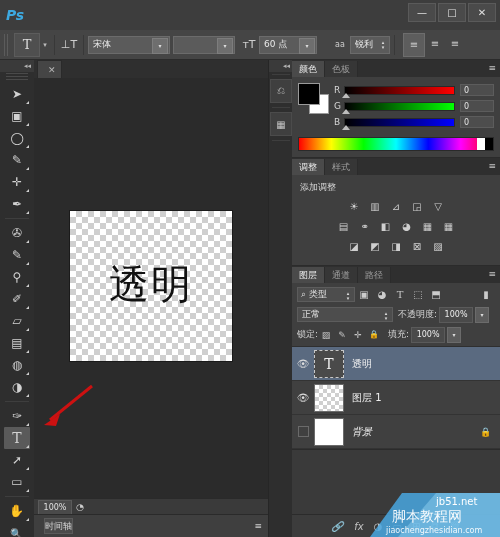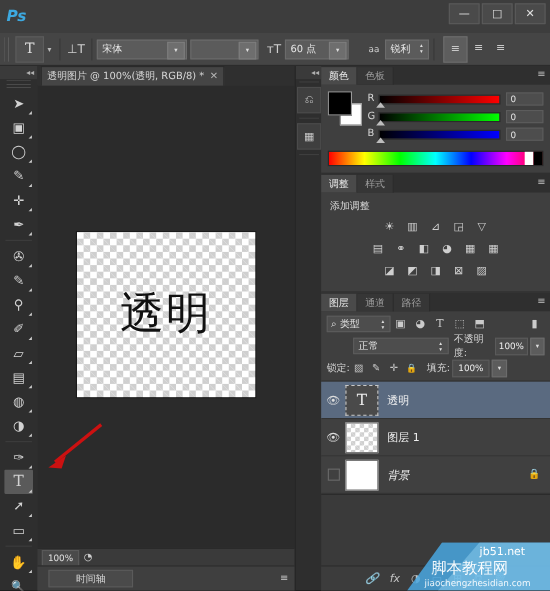--- a/index.html
+++ b/index.html
@@ -85,21 +85,21 @@
                font-family:"DejaVu Serif","Liberation Serif",serif;
                font-size:40px;color:#111;letter-spacing:2px;}
   .statusbar{position:absolute;left:0;bottom:22px;width:234px;height:16px;background:#3a3a3a;
              display:flex;align-items:center;border-top:1px solid #2a2a2a;}
   .zoombox{width:32px;height:13px;background:#4a4a4a;border:1px solid #5a5a5a;margin-left:4px;
            font-size:8px;color:#e0e0e0;display:flex;align-items:center;justify-content:center;}
   .st-ico{width:16px;height:14px;display:flex;align-items:center;justify-content:center;font-size:9px;color:#cfcfcf;}
   .timeline{position:absolute;left:0;bottom:0;width:234px;height:22px;background:#3f3f3f;
             border-top:1px solid #2a2a2a;display:flex;align-items:center;}
   .tl-tab{height:14px;background:#4a4a4a;border:1px solid #5a5a5a;display:flex;align-items:center;
-          padding:0 24px;margin-left:10px;font-size:9px;color:#d5d5d5;}
+          padding:0 0;margin-left:10px;font-size:9px;color:#d5d5d5;}
   .tl-menu{margin-left:auto;margin-right:6px;font-size:9px;color:#cfcfcf;}
 
   
   .dockrail{position:absolute;left:268px;top:60px;width:24px;height:477px;background:#2e2e2e;
             border-left:1px solid #262626;}
   .rail-head{height:12px;background:#3a3a3a;display:flex;align-items:center;justify-content:flex-end;
              padding-right:3px;font-size:7px;color:#b0b0b0;}
   .rail-btn{width:20px;height:22px;margin:4px auto;background:#3f3f3f;border:1px solid #4b4b4b;
             display:flex;align-items:center;justify-content:center;font-size:10px;color:#c8c8c8;}
   .rail-div{height:1px;background:#3e3e3e;margin:2px 3px;}
@@ -143,21 +143,21 @@
           font-size:10px;color:#cfcfcf;}
 
   
   .layer-controls{padding:3px 5px;}
   .lc-row1{display:flex;align-items:center;height:17px;margin-bottom:3px;}
   .filtersel{width:58px;height:15px;background:#4d4d4d;border:1px solid #5c5c5c;display:flex;
              align-items:center;font-size:9px;color:#e2e2e2;padding-left:3px;box-sizing:border-box;
              position:relative;}
   .lc-ico{width:18px;height:15px;display:flex;align-items:center;justify-content:center;
           font-size:10px;color:#cbcbcb;}
-  .lc-row2{display:flex;align-items:center;height:17px;margin-bottom:3px;margin-left:24px;}
+  .lc-row2{display:flex;align-items:center;height:17px;margin-bottom:3px;}
   .blendsel{width:96px;height:15px;background:#4d4d4d;border:1px solid #5c5c5c;display:flex;
             align-items:center;font-size:9px;color:#e8e8e8;padding-left:4px;box-sizing:border-box;
             position:relative;}
   .lbl{font-size:9px;color:#d5d5d5;margin-left:5px;}
   .numbox{width:32px;height:14px;background:#4a4a4a;border:1px solid #5a5a5a;margin-left:2px;
           font-size:8px;color:#ececec;display:flex;align-items:center;justify-content:center;}
   .tinyarr{width:12px;height:14px;background:#5c5c5c;border:1px solid #6b6b6b;margin-left:2px;
            display:flex;align-items:center;justify-content:center;font-size:6px;color:#ddd;}
   .lc-row3{display:flex;align-items:center;height:17px;}
   .lockico{width:16px;height:14px;display:flex;align-items:center;justify-content:center;
@@ -335,21 +335,20 @@
       </div>
     <div class="tool">
       <span style="font-size:10px">🔍</span>
       </div>
 
   </div>
 
   <div class="docarea">
     <div class="tabstrip">
       <div class="doctab">
-        <span>透明图片 @ 100%(透明, RGB/8) *</span>
         <span class="x">✕</span>
       </div>
     </div>
     <div class="canvaswrap">
       <div class="canvas">
         <div class="canvas-text">透明</div>
       </div>
     </div>
     <div class="statusbar">
       <div class="zoombox">100%</div>

